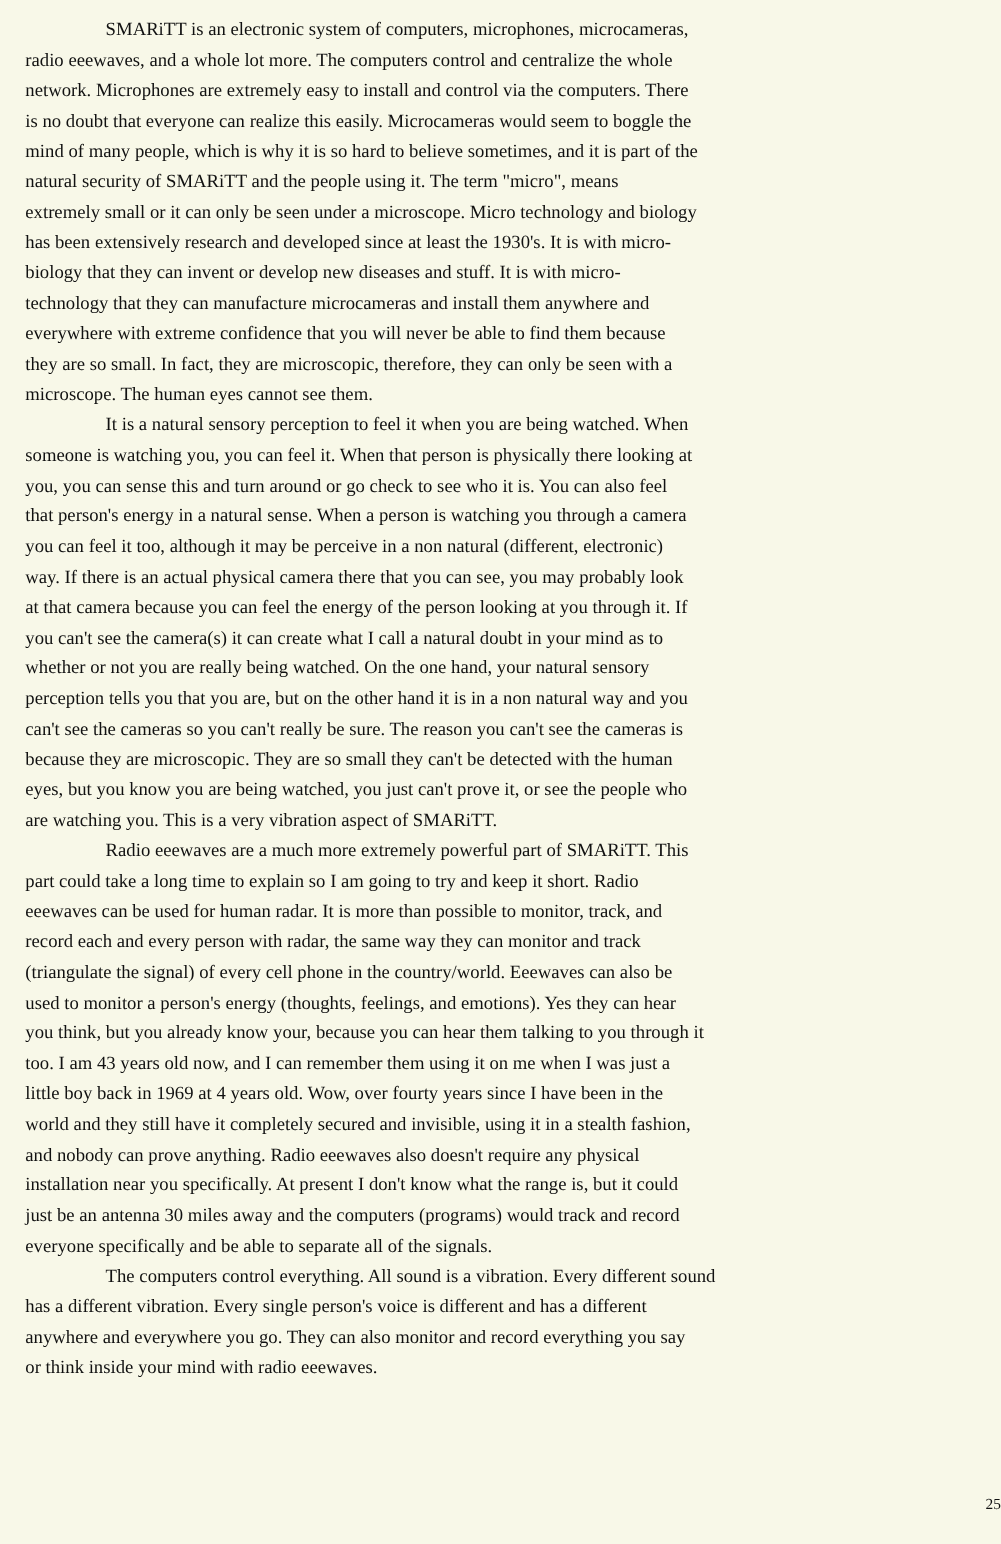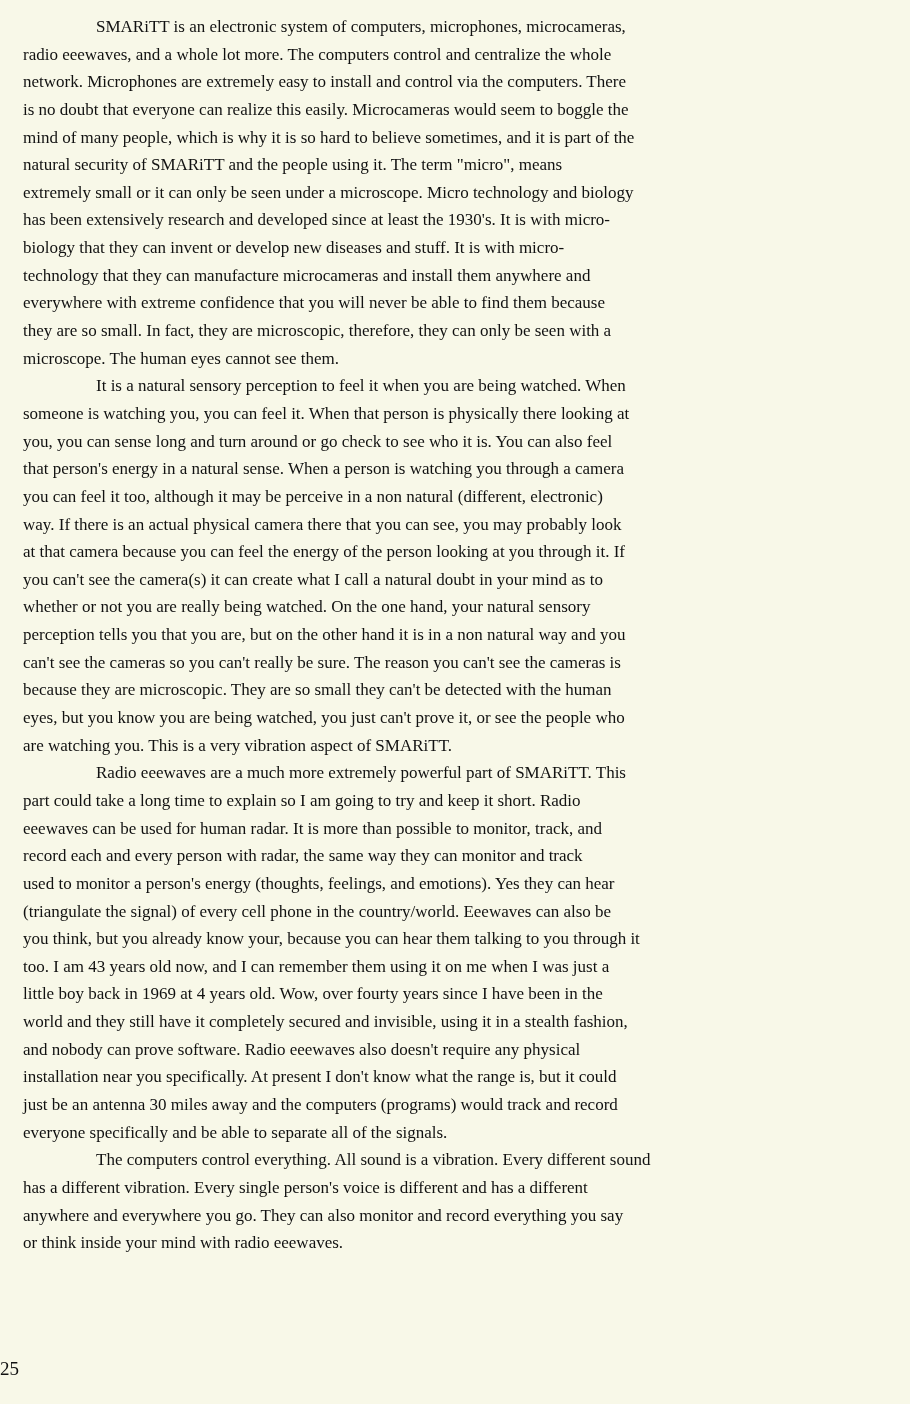--- a/index.html
+++ b/index.html
@@ -29,22 +29,22 @@
       height: 27.65px;
     }
     .line.indent {
       padding-left: 73px;
     }
     .page-number {
       position: absolute;
       left: 0;
       width: 910px;
       top: 1355px;
-      text-align: left;
-      font-size: 19px;
+      text-align: right;
+      font-size: 14px;
       line-height: 27px;
     }
   </style>
 </head>
 <body>
 
 <div class="page">
 
   <div class="para">
     <span class="line indent">SMARiTT is an electronic system of computers, microphones, microcameras,</span>
@@ -58,46 +58,46 @@
     <span class="line">biology that they can invent or develop new diseases and stuff. It is with micro-</span>
     <span class="line">technology that they can manufacture microcameras and install them anywhere and</span>
     <span class="line">everywhere with extreme confidence that you will never be able to find them because</span>
     <span class="line">they are so small. In fact, they are microscopic, therefore, they can only be seen with a</span>
     <span class="line">microscope. The human eyes cannot see them.</span>
   </div>
 
   <div class="para">
     <span class="line indent">It is a natural sensory perception to feel it when you are being watched. When</span>
     <span class="line">someone is watching you, you can feel it. When that person is physically there looking at</span>
-    <span class="line">you, you can sense long and turn around or go check to see who it is. You can also feel</span>
+    <span class="line">you, you can sense this and turn around or go check to see who it is. You can also feel</span>
     <span class="line">that person's energy in a natural sense. When a person is watching you through a camera</span>
     <span class="line">you can feel it too, although it may be perceive in a non natural (different, electronic)</span>
     <span class="line">way. If there is an actual physical camera there that you can see, you may probably look</span>
     <span class="line">at that camera because you can feel the energy of the person looking at you through it. If</span>
     <span class="line">you can't see the camera(s) it can create what I call a natural doubt in your mind as to</span>
     <span class="line">whether or not you are really being watched. On the one hand, your natural sensory</span>
     <span class="line">perception tells you that you are, but on the other hand it is in a non natural way and you</span>
     <span class="line">can't see the cameras so you can't really be sure. The reason you can't see the cameras is</span>
     <span class="line">because they are microscopic. They are so small they can't be detected with the human</span>
     <span class="line">eyes, but you know you are being watched, you just can't prove it, or see the people who</span>
     <span class="line">are watching you. This is a very vibration aspect of SMARiTT.</span>
   </div>
 
   <div class="para">
     <span class="line indent">Radio eeewaves are a much more extremely powerful part of SMARiTT. This</span>
     <span class="line">part could take a long time to explain so I am going to try and keep it short. Radio</span>
     <span class="line">eeewaves can be used for human radar. It is more than possible to monitor, track, and</span>
     <span class="line">record each and every person with radar, the same way they can monitor and track</span>
+    <span class="line">(triangulate the signal) of every cell phone in the country/world. Eeewaves can also be</span>
     <span class="line">used to monitor a person's energy (thoughts, feelings, and emotions). Yes they can hear</span>
-    <span class="line">(triangulate the signal) of every cell phone in the country/world. Eeewaves can also be</span>
     <span class="line">you think, but you already know your, because you can hear them talking to you through it</span>
     <span class="line">too. I am 43 years old now, and I can remember them using it on me when I was just a</span>
     <span class="line">little boy back in 1969 at 4 years old. Wow, over fourty years since I have been in the</span>
     <span class="line">world and they still have it completely secured and invisible, using it in a stealth fashion,</span>
-    <span class="line">and nobody can prove software. Radio eeewaves also doesn't require any physical</span>
+    <span class="line">and nobody can prove anything. Radio eeewaves also doesn't require any physical</span>
     <span class="line">installation near you specifically. At present I don't know what the range is, but it could</span>
     <span class="line">just be an antenna 30 miles away and the computers (programs) would track and record</span>
     <span class="line">everyone specifically and be able to separate all of the signals.</span>
   </div>
 
   <div class="para">
     <span class="line indent">The computers control everything. All sound is a vibration. Every different sound</span>
     <span class="line">has a different vibration. Every single person's voice is different and has a different</span>
     <span class="line">anywhere and everywhere you go. They can also monitor and record everything you say</span>
     <span class="line">or think inside your mind with radio eeewaves.</span>

